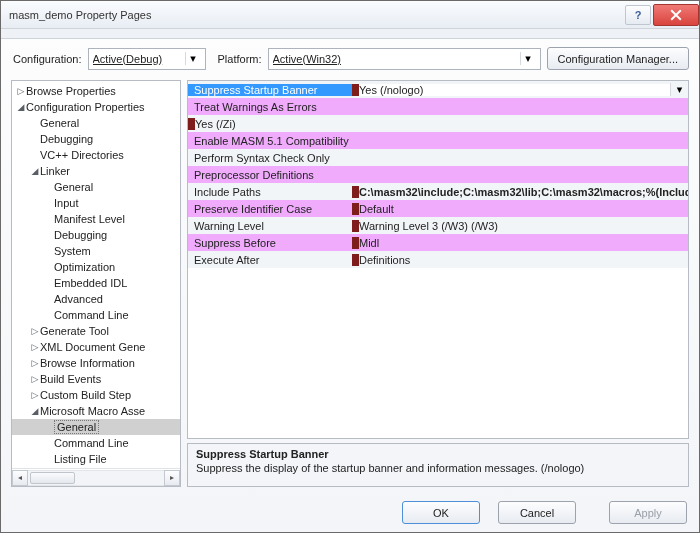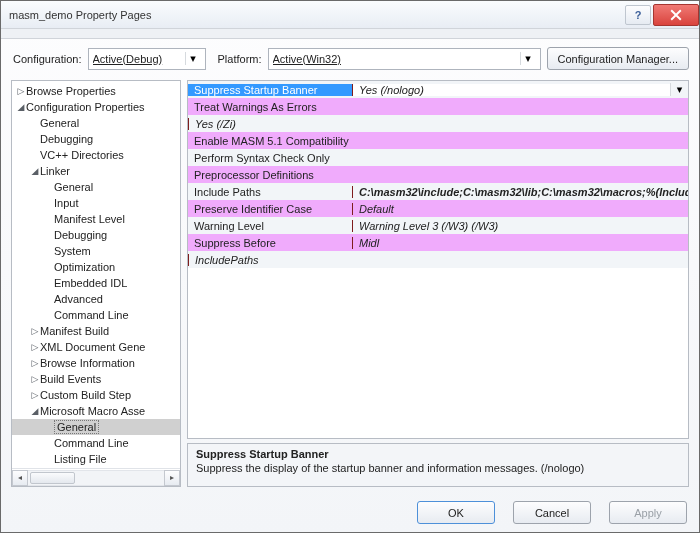--- a/index.html
+++ b/index.html
@@ -11,41 +11,41 @@
   .titlebar .help { border:1px solid #bfc6cf; border-radius:2px; background:linear-gradient(#fdfdfe,#e6ebf2);}
   .titlebar .close { width: 46px; height: 22px; background: linear-gradient(#f07a75,#d9433d); border:1px solid #a53530; border-radius:2px; color:#fff;}
   .titlebar .close svg { width:12px;height:12px; }
   .ribbon { height: 10px; border-bottom: 1px solid #d0d4da; background:#eef1f5;}
   .configrow { display: flex; align-items: center; gap: 6px; padding: 8px 10px 10px 12px; }
   .configrow label { color:#222; }
   .combo { height: 22px; border:1px solid #aeb4bd; background:#fff; display:flex; align-items:center; padding:0 4px; }
   .combo .val { flex:1; color:#222; white-space:nowrap; overflow:hidden;text-decoration:underline; }
   .combo .dd { width:16px; display:flex; align-items:center; justify-content:center; border-left:1px solid #d6dade;}
   .btn { height: 23px; border:1px solid #9da3ac; border-radius:3px; background:linear-gradient(#fdfdfe,#e7ebf1); padding:8px 10px; display:flex; align-items:center; justify-content:center; color:#222;}
-  .btn.disabled { color:#9aa0a7; }
+  .btn.disabled { color:#9aa0a7;margin-left:15px; }
   .main { flex:1; display:flex; gap:6px; padding:0 10px 6px 10px; min-height:0; }
   .tree-wrap { width:170px; border:1px solid #b7bcc4; background:#fff; display:flex; flex-direction:column; }
   .tree { flex:1; overflow:hidden; padding:2px 0; color:#222;}
   .tree .node { display:flex; align-items:center; height:16px; padding-left:4px; white-space:nowrap; }
   .tree .arrow { width:10px; display:inline-flex; justify-content:center; color:#5a5f66; font-size:9px;}
   .tree .lbl {}
   .tree .lvl1 { padding-left: 4px; }
   .tree .lvl2 { padding-left: 18px; }
   .tree .lvl3 { padding-left: 32px; }
   .tree .selected { background:#d0d0d0;}
   .tree-scroll { height:18px; border-top:1px solid #e0e3e8; display:flex; align-items:center; }
   .tree-scroll .sb-btn { width:16px; height:16px; border:1px solid #c4c8cf; background:linear-gradient(#fdfdfe,#e7ebf1); display:flex; align-items:center; justify-content:center; font-size:8px; color:#555;}
   .tree-scroll .sb-track { flex:1; height:16px; background:#f2f4f7; border:1px solid #e2e5ea; border-left:none; border-right:none; position:relative;}
   .tree-scroll .sb-thumb { position:absolute; left:2px; top:1px; width:45px; height:12px; border:1px solid #c1c6cd; background:linear-gradient(#fafbfd,#e4e8ee); border-radius:2px;}
   .right { flex:1; display:flex; flex-direction:column; min-width:0;}
   .grid { flex:1; border:1px solid #b7bcc4; background:#fff; display:flex; flex-direction:column; min-height:0;}
   .rows { display:flex; flex-direction:column; }
   .row { display:flex; height:17px; align-items:center; }
   .row .c1 { width:164px; padding-left:6px; color:#222; white-space:nowrap; overflow:hidden;}
-  .row .c2 { flex:1; padding-left:6px; color:#222; white-space:nowrap; overflow:hidden; border-left:1px solid #7f1d1d;font-style:italic;}
+  .row .c2 { flex:1; color:#222; white-space:nowrap; overflow:hidden; border-left:7px solid #7f1d1d;}
   .row.alt { background:#f2f5f8; }
   .row.plain { background:#f0abfc; }
   .row.selrow .c1 { background:#3399ff; color:#fff; }
   .row.selrow .c2 { background:#fff; }
   .row .dd-cell { width:18px; border-left:1px solid #d6dade; display:flex; align-items:center; justify-content:center;}
   .row .bold { font-weight:bold; }
   .desc { height:44px; border:1px solid #b7bcc4; border-top:1px solid #b7bcc4; background:#f3f5f8; padding:4px 8px; color:#222; margin-top:4px;}
   .desc .dt { font-weight:bold; margin-bottom:2px;}
   .footer { display:flex; justify-content:flex-end; gap:18px; padding:8px 12px;}
 </style>
@@ -142,21 +142,21 @@
           <div class="node lvl3">
             <span class="arrow"></span>
             <span class="lbl">Advanced</span>
           </div>
           <div class="node lvl3">
             <span class="arrow"></span>
             <span class="lbl">Command Line</span>
           </div>
           <div class="node lvl2">
             <span class="arrow">▷</span>
-            <span class="lbl">Manifest Build</span>
+            <span class="lbl">Generate Tool</span>
           </div>
           <div class="node lvl2">
             <span class="arrow">▷</span>
             <span class="lbl">XML Document Gene</span>
           </div>
           <div class="node lvl2">
             <span class="arrow">▷</span>
             <span class="lbl">Browse Information</span>
           </div>
           <div class="node lvl2">
@@ -233,21 +233,22 @@
             </div>
             <div class="row alt">
               <div class="c1">Warning Level</div>
               <div class="c2">Warning Level 3 (/W3) (/W3)</div>
             </div>
             <div class="row plain">
               <div class="c1">Suppress Before</div>
               <div class="c2">Midl</div>
             </div>
             <div class="row alt">
-              <div class="c2">IncludePaths</div>
+              <div class="c1">Execute After</div>
+              <div class="c2">Definitions</div>
             </div>
           </div>
         <div style="flex:1;background:#fff"></div>
       </div>
       <div class="desc">
         <div class="dt">Suppress Startup Banner</div>
         <div>Suppress the display of the startup banner and information messages.     (/nologo)</div>
       </div>
     </div>
   </div>

